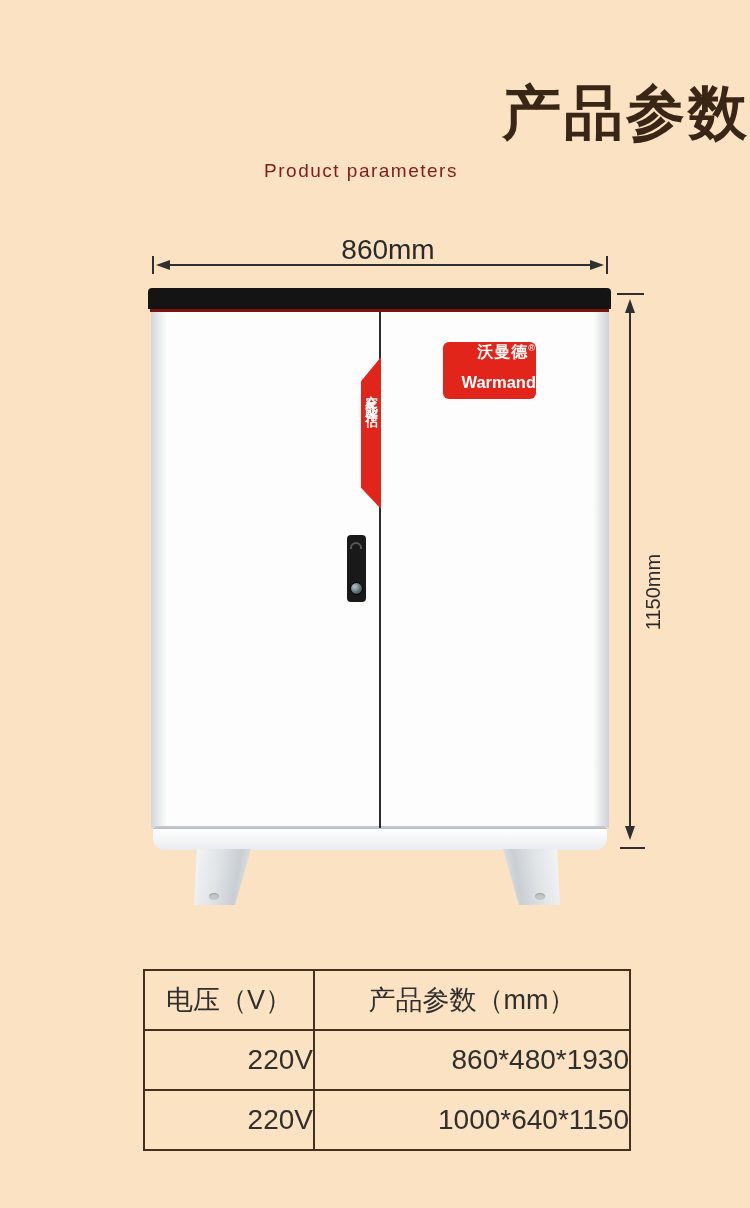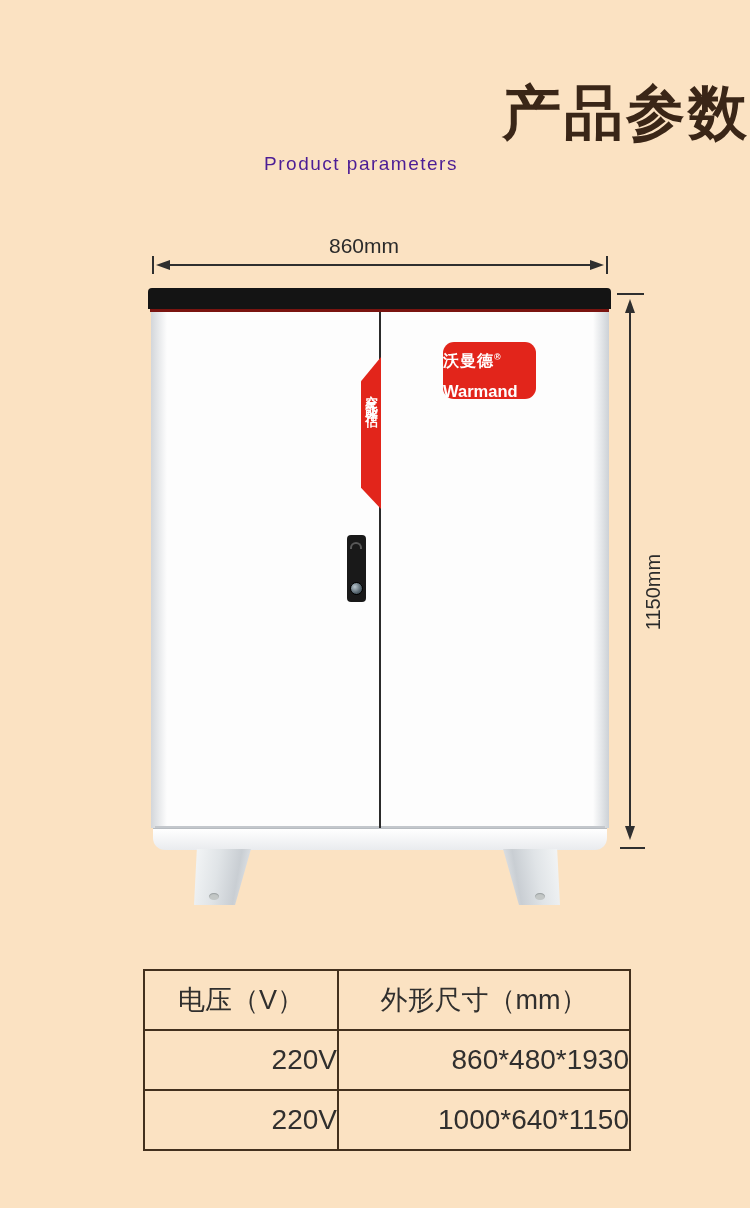--- a/index.html
+++ b/index.html
@@ -14,31 +14,31 @@
   }
 
   
   .page-title {
     position:absolute; left:0; top:74; width:750px; top:74px;
     text-align:right;
     font-size:59px; font-weight:900; letter-spacing:3px;
     color:#3a2617;
   }
   .page-subtitle {
-    position:absolute; left:0; top:153px; width:722px;
+    position:absolute; left:0; top:160px; width:722px;
     text-align:center;
     font-size:19px; letter-spacing:1.5px;
-    color:#4c1d95;
+    color:#7f1d1d;
   }
 
   
   .dim { background:#2f2f2f; position:absolute; }
   .dim-label-h {
-    position:absolute; left:224px; top:234px; width:280px;
-    text-align:center; font-size:21px; color:#2a2a2a;
+    position:absolute; left:248px; top:234px; width:280px;
+    text-align:center; font-size:28px; color:#2a2a2a;
   }
   .tick-left  { left:152px; top:256px; width:2px;  height:18px; }
   .tick-right { left:606px; top:256px; width:2px;  height:18px; }
   .hline      { left:162px; top:264px; width:436px; height:2px; }
   .arrow { position:absolute; width:0; height:0; }
   .arrow-left  { left:156px; top:260px; border-top:5px solid transparent; border-bottom:5px solid transparent; border-right:14px solid #2f2f2f; }
   .arrow-right { left:590px; top:260px; border-top:5px solid transparent; border-bottom:5px solid transparent; border-left:14px solid #2f2f2f; }
 
   .tick-top    { left:617px; top:293px; width:27px; height:2px; }
   .tick-bottom { left:620px; top:847px; width:25px; height:2px; }
@@ -101,22 +101,22 @@
   }
   .ribbon-text {
     position:absolute; left:50%; top:28px; transform:translateX(-50%);
     writing-mode:vertical-rl; text-orientation:upright;
     color:#ffffff; font-size:12.5px; font-weight:bold; letter-spacing:5px;
   }
 
   
   .badge {
     position:absolute; left:443px; top:342px; width:93px; height:57px;
-    background:#e2251b; border-radius:11px;
-    color:#ffffff; text-align:left; padding-top:9px;
+    background:#e2251b; border-radius:6px;
+    color:#ffffff; text-align:right; 
   }
   .badge-cn { font-size:16px; font-weight:bold; letter-spacing:1px; }
   .badge-reg { font-size:9px; vertical-align:super; }
   .badge-en { font-size:16.5px; font-weight:bold; margin-top:10px; }
 
   
   .handle {
     position:absolute; left:347px; top:535px; width:19px; height:67px;
     background:#191919; border-radius:4px;
   }
@@ -136,21 +136,21 @@
     position:absolute; left:143px; top:969px; width:488px;
     border-collapse:collapse;
   }
   .spec-table th, .spec-table td {
     border:2.5px solid #43301d;
     height:60px; text-align:center; vertical-align:middle;
     color:#302f2e; font-weight:normal;
   }
   .spec-table th { font-size:27px; }
   .spec-table td { font-size:28px;text-align:right; }
-  .col-voltage { width:194px; }
+  .col-voltage { width:170px; }
 </style>
 </head>
 <body>
 
 <h1 class="page-title">产品参数</h1>
 <div class="page-subtitle">Product parameters</div>
 
 <div>
 
   <div class="dim-label-h">860mm</div>
@@ -197,21 +197,21 @@
   <div class="arrow arrow-up"></div>
   <div class="arrow arrow-down"></div>
   <div class="dim-label-v">1150mm</div>
 
 </div>
 
 <table class="spec-table">
   <thead>
     <tr>
       <th class="col-voltage">电压（V）</th>
-      <th>外形尺寸（mm）</th>
+      <th>产品参数（mm）</th>
     </tr>
   </thead>
   <tbody>
     <tr>
       <td>220V</td>
       <td>860*480*1930</td>
     </tr>
     <tr>
       <td>220V</td>
       <td>1000*640*1150</td>

